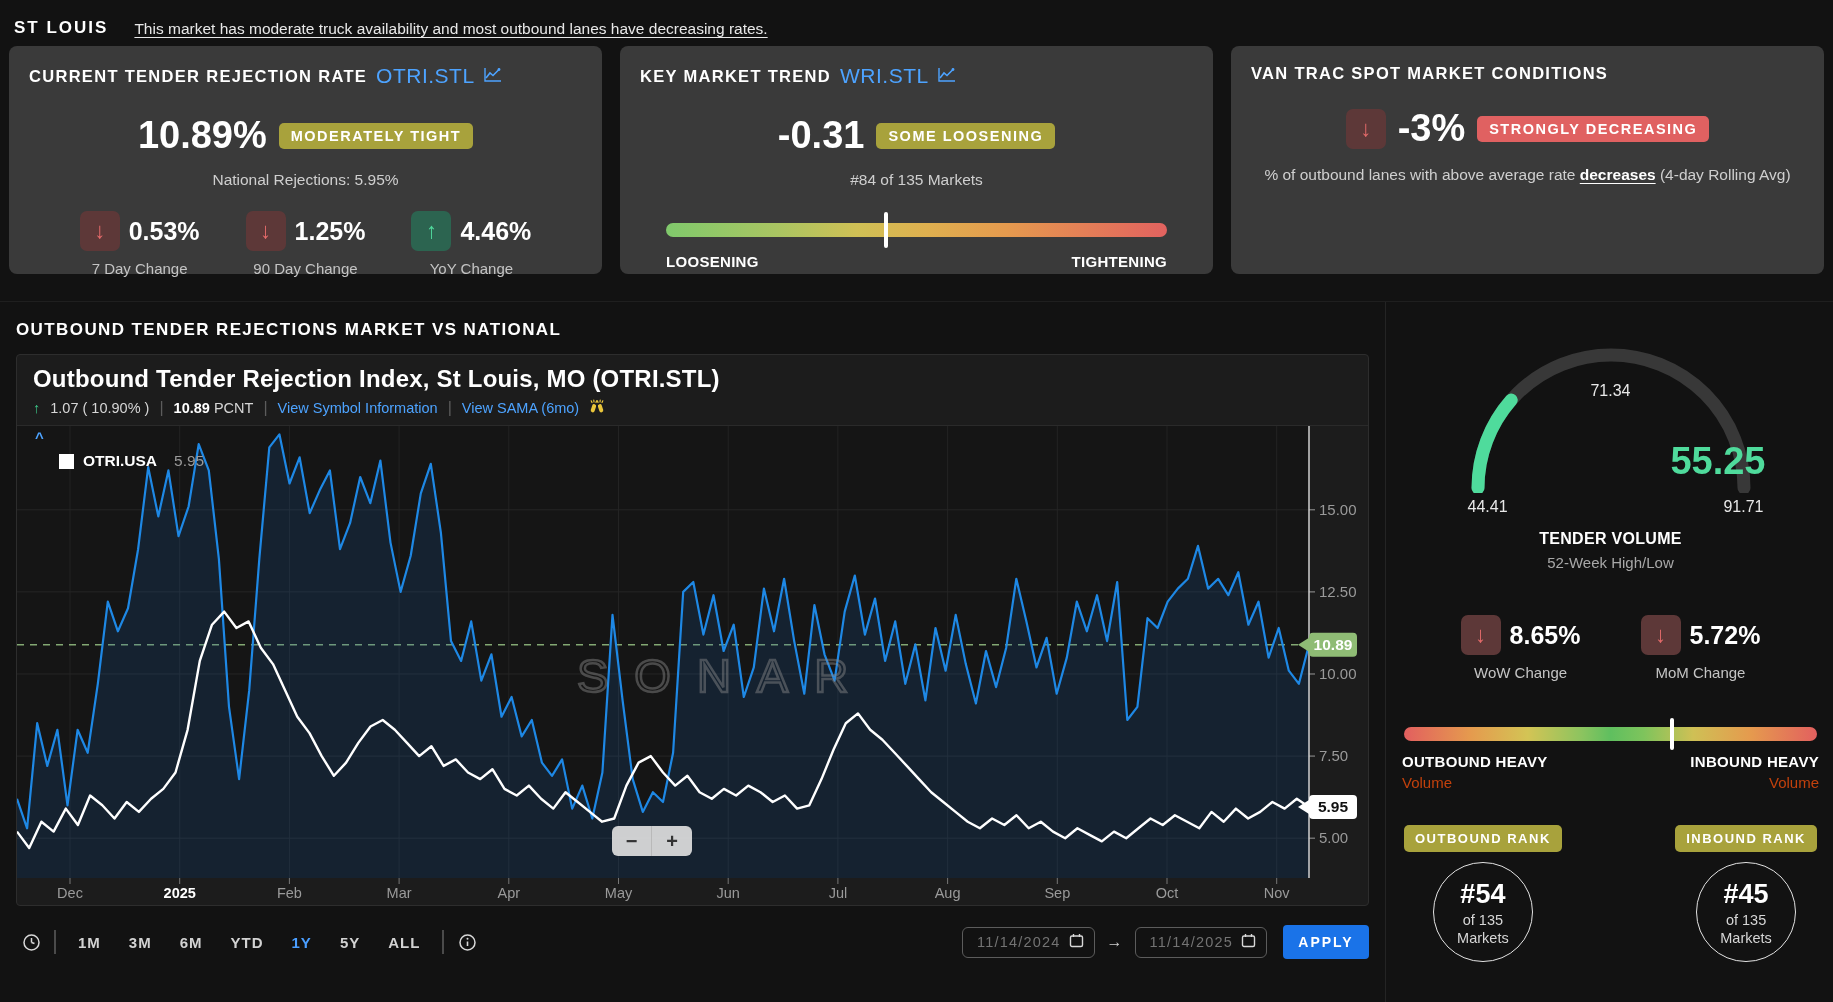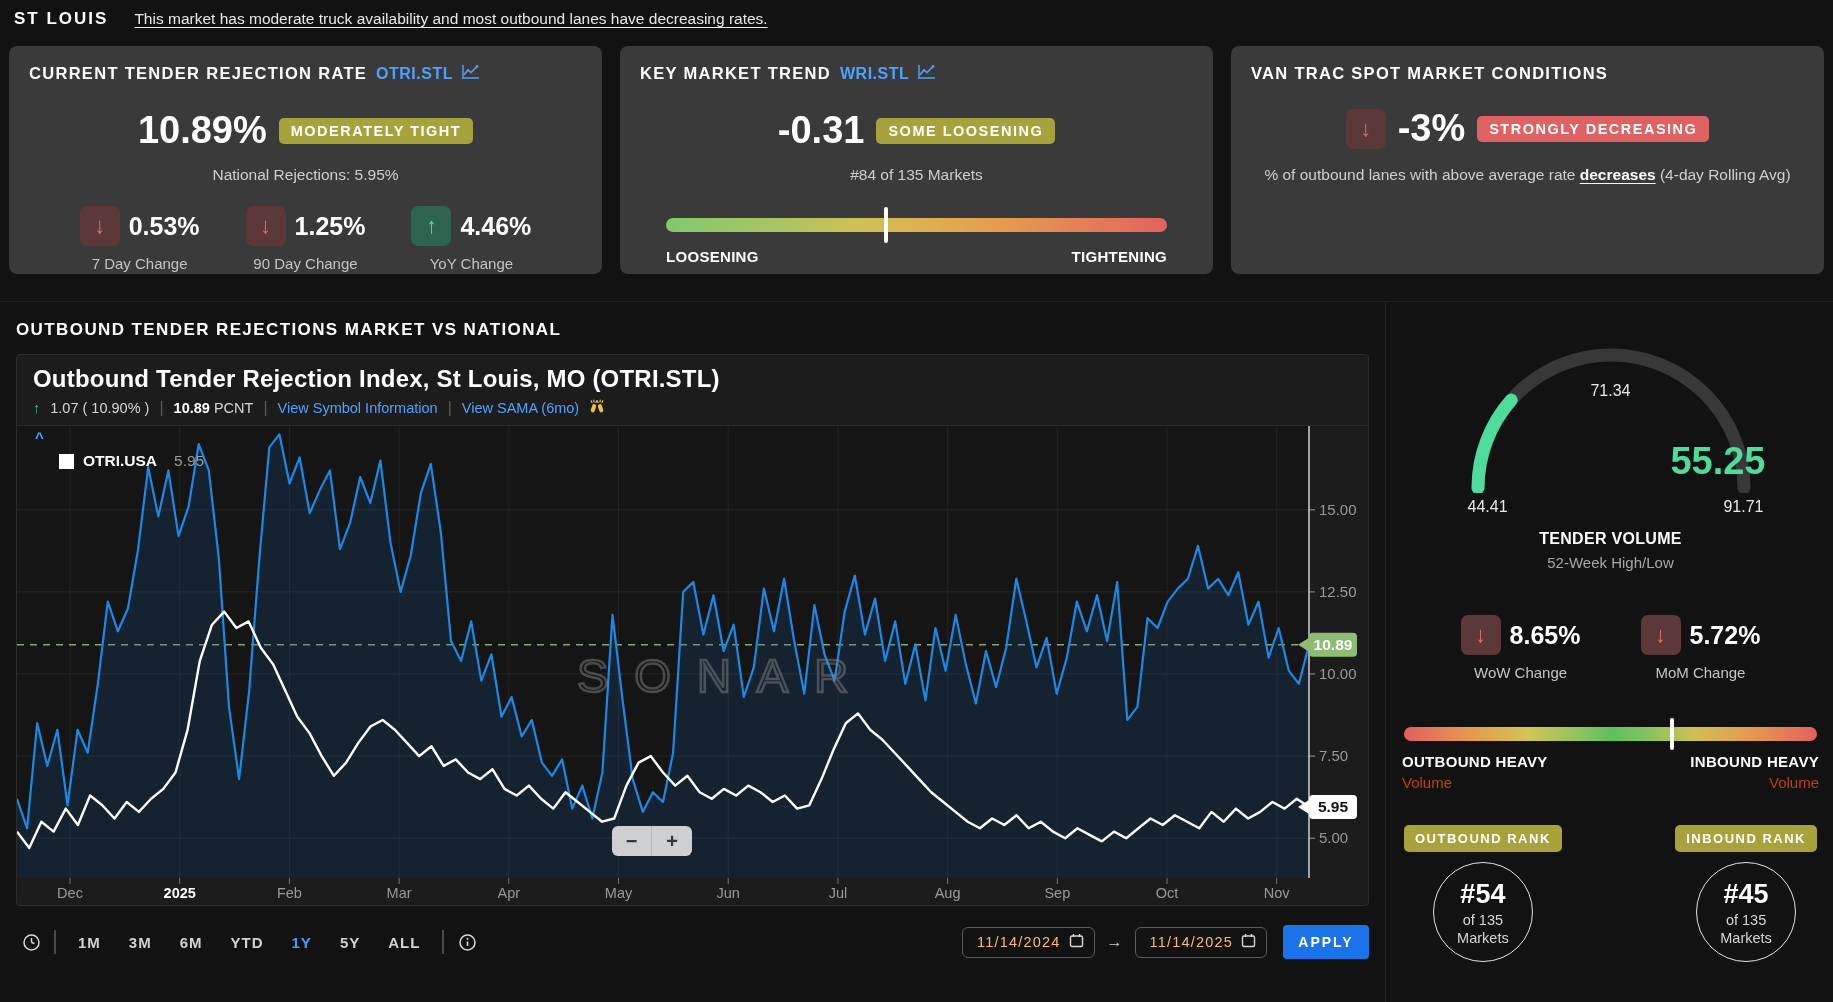--- a/index.html
+++ b/index.html
@@ -1,29 +1,29 @@
 <!DOCTYPE html>
 <html><head>
 <meta charset="utf-8">
 <style>
   * { margin:0; padding:0; box-sizing:border-box; }
   html,body { width:1833px; height:1002px; background:#121212; overflow:hidden;
     font-family:"Liberation Sans", sans-serif; color:#fff; }
 
   
-  .topbar { display:flex; align-items:center; height:38px; padding:0 14px; background:#121212; }
+  .topbar { display:flex; align-items:flex-end; height:38px; padding:0 14px; background:#121212; }
   .market-name { font-size:17px; font-weight:800; letter-spacing:2px; }
   .market-desc { margin-left:26px; font-size:15.5px; color:#e8e8e8; text-decoration:underline; text-underline-offset:3px; }
 
   
   .cards-row { display:flex; gap:18px; padding:8px 9px 0 9px; }
   .card { flex:1; height:228px; background:#3a3a3a; border-radius:8px; padding:18px 20px; }
   .card-head { display:flex; align-items:center; gap:9px; }
   .card-title { font-size:16.5px; font-weight:800; letter-spacing:1.3px; white-space:nowrap; }
-  .card-symbol { font-size:16px; font-weight:700; color:#4da3ff; letter-spacing:.5px; }
+  .card-symbol { font-size:21px; font-weight:400; color:#4da3ff; letter-spacing:.5px; }
   .value-row { display:flex; align-items:center; justify-content:center; gap:12px; margin-top:26px; }
   .big-value { font-size:38px; font-weight:700; }
   .badge { font-size:14.5px; font-weight:700; letter-spacing:1.5px; padding:5px 12px; border-radius:5px; }
   .badge.olive { background:#a8a23c; color:#fff; }
   .badge.red { background:#e06161; color:#fff; }
   .card-sub { text-align:center; margin-top:14px; font-size:15.5px; color:#cfcfcf; }
   .changes-row { display:flex; justify-content:center; gap:46px; margin-top:22px; }
   .change-group { text-align:center; }
   .change-top { display:flex; align-items:center; gap:9px; }
   .arrow-box { width:40px; height:40px; border-radius:7px; display:flex; align-items:center; justify-content:center; font-size:22px; font-weight:700; }
@@ -74,21 +74,21 @@
 
   
   .toolbar { display:flex; align-items:center; margin-top:16px; height:40px; }
   .tb-icon { display:flex; align-items:center; justify-content:center; width:30px; color:#d8d8d8; cursor:pointer; }
   .tb-div { width:2px; height:24px; background:#4a4a4a; margin:0 8px; }
   .range-btn { background:none; border:none; color:#d2d2d2; font-size:15px; font-weight:700; letter-spacing:1px;
     padding:6px 14px; cursor:pointer; font-family:inherit; }
   .range-btn.active { color:#4a9eff; }
   .tb-spacer { flex:1; }
   .date-box { display:flex; align-items:center; gap:8px; border:1px solid #5c5c5c; border-radius:6px;
-    height:31px; padding:0 10px 0 14px; color:#fdba74; font-size:14.5px; letter-spacing:1.2px; cursor:pointer; }
+    height:31px; padding:0 10px 0 14px; color:#737373; font-size:14.5px; letter-spacing:1.2px; cursor:pointer; }
   .to-arrow { margin:0 12px; color:#cfcfcf; font-size:16px; }
   .apply-btn { margin-left:16px; width:86px; height:34px; background:#1a73e8; color:#fff; border:none; border-radius:4px;
     font-size:14px; font-weight:700; letter-spacing:2px; cursor:pointer; font-family:inherit; }
 
   
   .sidebar { flex:1; border-left:1px solid #242424; padding:18px 14px 0 16px; }
   .gauge-wrap { position:relative; width:310px; margin:18px auto 0 auto; height:188px; }
   .gauge-label-top { position:absolute; top:44px; width:100%; text-align:center; font-size:16px; color:#e8e8e8; }
   .gauge-value { position:absolute; top:102px; width:100%; text-align:right; font-size:38px; font-weight:700; color:#4fdb9c; }
   .gauge-min { position:absolute; left:12px; top:160px; font-size:16px; color:#e8e8e8; }

